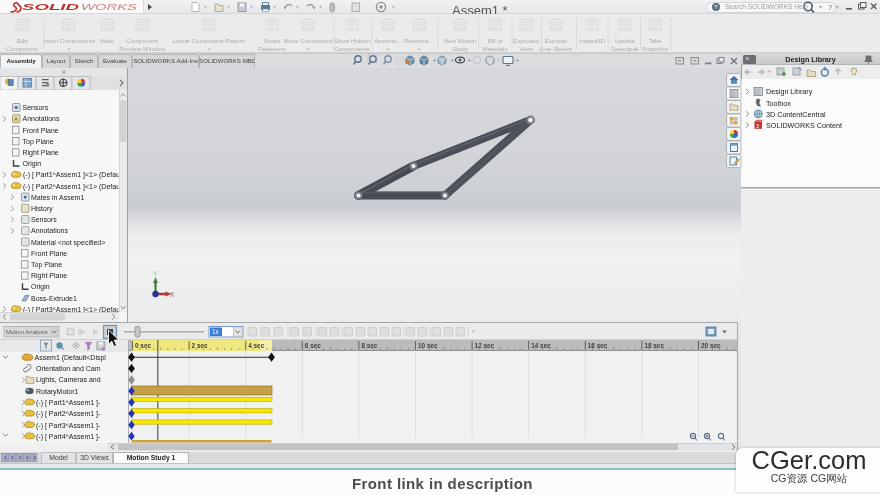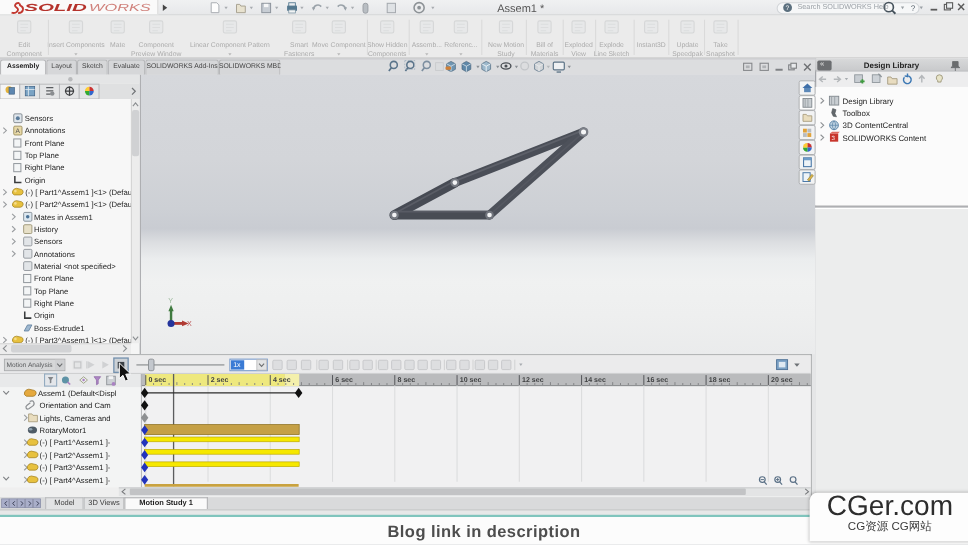--- a/index.html
+++ b/index.html
@@ -42,21 +42,21 @@
     <path d="M314 8 a4 4 0 0 0 -7 -2" fill="none" stroke="#9aa2a9" stroke-width="1.5"></path>
     <path d="M315.5 6.5 l-3.2 0.4 l1.8 2.8 z" fill="#9aa2a9"></path>
     <path d="M319 6.2 l3 0 l-1.5 2.2 z" fill="#a8acb0"></path>
     <rect x="330" y="3" width="4.5" height="9" rx="2" fill="#b9bec3" stroke="#969ba0" stroke-width="0.8"></rect>
     <rect x="352" y="3" width="7.5" height="8.5" fill="#dfe2e5" stroke="#a3a8ad" stroke-width="0.9"></rect>
     <circle cx="381" cy="7" r="4.6" fill="none" stroke="#8d9296" stroke-width="1.4"></circle>
     <circle cx="381" cy="7" r="1.7" fill="#8d9296"></circle>
     <path d="M392 6.2 l3 0 l-1.5 2.2 z" fill="#a8acb0"></path>
   </svg>
 
-<div class="tx" style="left:452px;top:3px;font-size:10px;color:#555;">Assem1 *</div>
+<div class="tx" style="left:452px;top:3px;font-size:13px;color:#555;">Assem1 *</div>
 <div class="abs" style="left:706px;top:1.5px;width:130px;height:11px;background:#f6f7f8;border:1px solid #d3d6d9;border-radius:6px;"></div>
 <svg class="abs" style="left:700px;top:0;" width="180" height="14">
   <circle cx="16" cy="7" r="4" fill="#5b6f7e"></circle>
   <text x="14.2" y="9.4" font-size="6" fill="#fff" font-family="Liberation Sans">?</text>
   <circle cx="108" cy="6.5" r="4.2" fill="none" stroke="#46525c" stroke-width="1.5"></circle>
   <line x1="111" y1="9.5" x2="114" y2="12.5" stroke="#46525c" stroke-width="1.7"></line>
   <path d="M119 6 l3 0 l-1.5 2.5 z" fill="#9aa0a5"></path>
   <text x="128" y="10" font-size="7.5" fill="#66707a" font-family="Liberation Sans">?</text>
   <path d="M136 6 l3 0 l-1.5 2.5 z" fill="#9aa0a5"></path>
   <rect x="146" y="8" width="6" height="1.6" fill="#5a5a5a"></rect>
@@ -666,21 +666,21 @@
 <div class="abs" style="left:41px;top:452px;width:35px;height:11px;background:#e2e3e4;border:1px solid #bcbdbf;border-bottom:none;"></div>
 <div class="tx" style="left:41px;top:454px;width:35px;text-align:center;font-size:6.8px;color:#3c3c3c;">Model</div>
 <div class="abs" style="left:76px;top:452px;width:37px;height:11px;background:#e2e3e4;border:1px solid #bcbdbf;border-bottom:none;"></div>
 <div class="tx" style="left:76px;top:454px;width:37px;text-align:center;font-size:6.8px;color:#3c3c3c;">3D Views</div>
 <div class="abs" style="left:113px;top:452px;width:76px;height:11px;background:#fafafa;border:1px solid #b0b1b3;border-bottom:none;"></div>
 <div class="tx" style="left:113px;top:454px;width:76px;text-align:center;font-size:6.8px;font-weight:bold;color:#1c1c1c;">Motion Study 1</div>
 
 <div class="abs" style="left:0;top:463px;width:880px;height:4.5px;background:#e7e8e8;border-top:1px solid #c2c3c4;"></div>
 <div class="abs" style="left:0;top:467.5px;width:880px;height:2.5px;background:#80c5bd;"></div>
 <div class="abs" style="left:0;top:470px;width:880px;height:25px;background:#fcfcfc;"></div>
-<div class="tx" style="left:352px;top:474.5px;width:176px;text-align:center;font-size:15px;font-weight:bold;color:#4d4d4d;letter-spacing:0.4px;">Blog link in description</div>
+<div class="tx" style="left:352px;top:474.5px;width:176px;text-align:center;font-size:15px;font-weight:bold;color:#4d4d4d;letter-spacing:0.4px;">Front link in description</div>
 
 <div class="abs" style="left:736px;top:448px;width:146px;height:44px;background:#fdfdfd;border-radius:7px 0 0 0;box-shadow:0 0 3px rgba(0,0,0,0.25);"></div>
 <div class="tx" style="left:736px;top:446px;width:146px;text-align:center;font-size:25.5px;font-weight:400;color:#2d2d2d;">CGer.com</div>
 <div class="tx" style="left:736px;top:472px;width:146px;text-align:center;font-size:10.5px;color:#3c3c3c;">CG资源 CG网站</div>
 
 <svg class="abs" style="left:107px;top:329px;z-index:50;" width="20" height="22">
   <path d="M1.5 1 L1.5 15.2 L4.8 12.2 L7 17.5 L9.6 16.3 L7.3 11.2 L11.6 10.8 Z" fill="#111" stroke="#fff" stroke-width="0.9"></path>
 </svg>
 
 </body></html>

